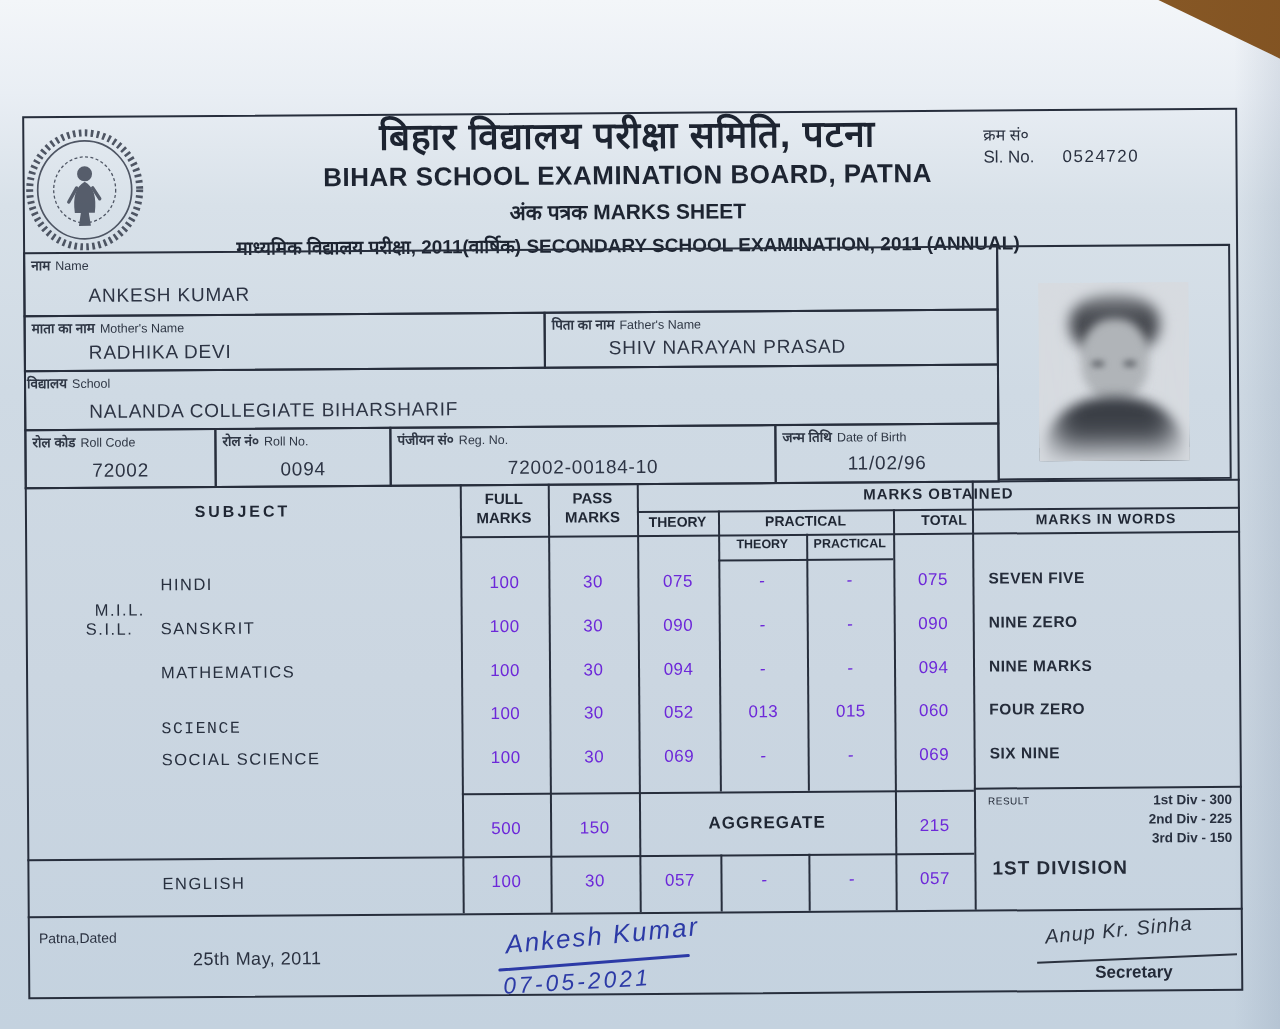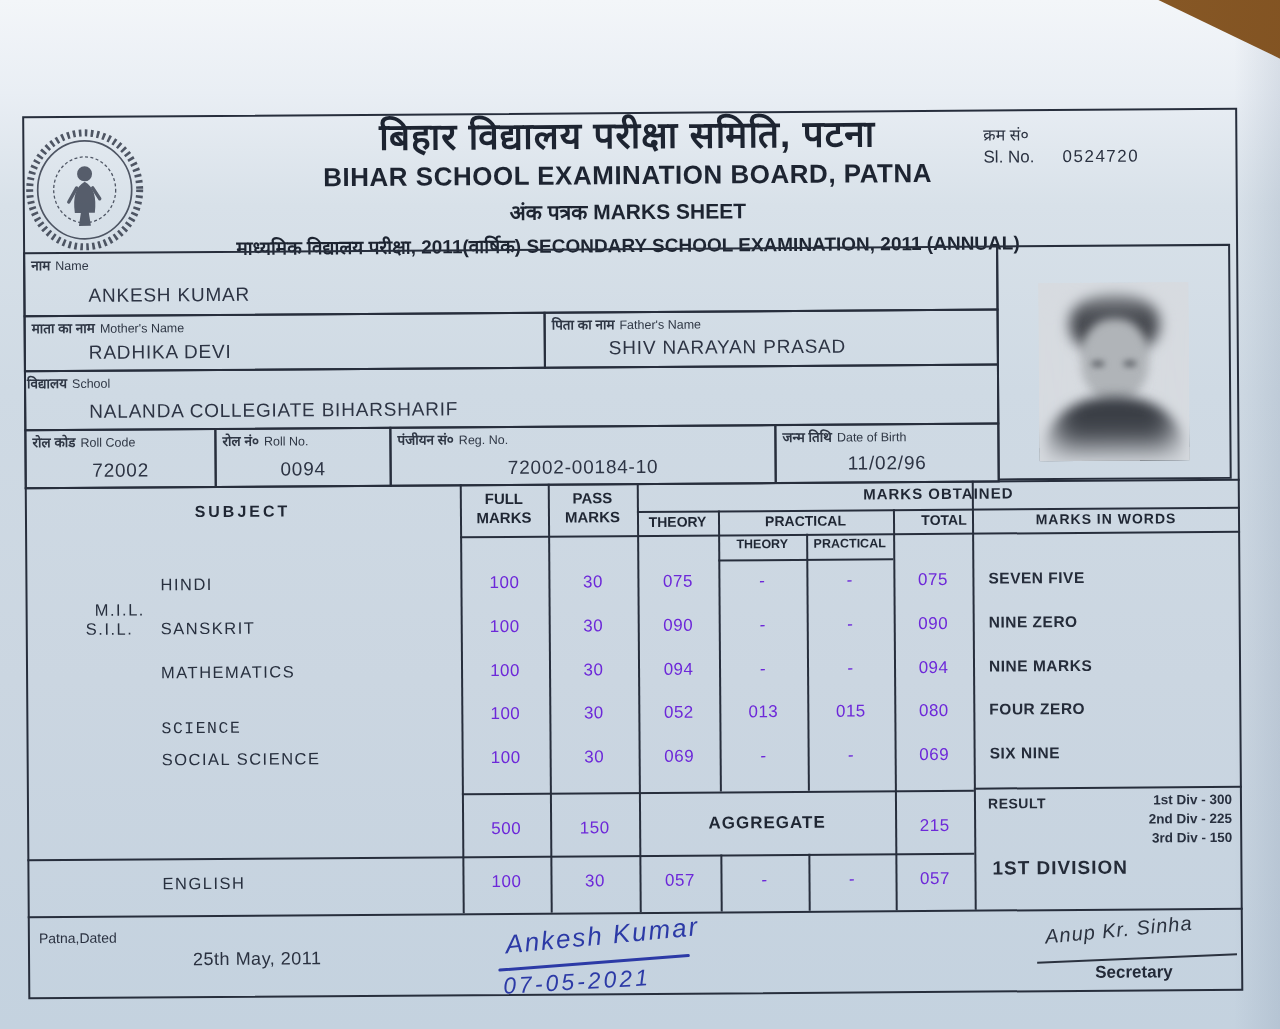--- a/index.html
+++ b/index.html
@@ -52,21 +52,21 @@
   .ph-fade{position:absolute;inset:0;box-shadow:inset 0 0 28px 14px #d7dbe0;}
 
   
   .th{position:absolute;font-weight:bold;color:#1f2633;text-align:center;}
   .num{position:absolute;font-size:17px;color:#6d28d9;text-align:center;letter-spacing:0.5px;}
   .subj{position:absolute;font-size:16.5px;color:#28303f;letter-spacing:1.5px;white-space:nowrap;}
   .words{position:absolute;font-size:15.5px;font-weight:bold;color:#252c3a;letter-spacing:0.5px;white-space:nowrap;}
   .pre{white-space:pre-line;line-height:1.25;}
 
   .result-box{position:absolute;left:972px;top:790px;width:268px;height:122px;}
-  .res-label{position:absolute;left:14px;top:8px;font-size:14px;font-weight:bold;letter-spacing:0.5px;}
+  .res-label{position:absolute;left:14px;top:8px;font-size:10px;font-weight:normal;letter-spacing:0.5px;}
   .res-divs{position:absolute;right:10px;top:4px;font-size:13.5px;font-weight:bold;line-height:19px;text-align:right;color:#28303f;}
   .res-val{position:absolute;left:18px;top:70px;font-size:19px;font-weight:bold;letter-spacing:1px;}
 
   
   .f-place{position:absolute;left:36px;top:926px;font-size:14px;color:#2a3140;}
   .f-date{position:absolute;left:190px;top:946px;font-size:18px;color:#2a3140;letter-spacing:0.5px;}
   .hand{font-style:italic;color:#2c3aa6;white-space:nowrap;}
   .sign-name{position:absolute;left:502px;top:920px;font-size:26px;transform:rotate(-5deg);letter-spacing:2px;}
   .sign-line{position:absolute;left:495px;top:961px;width:192px;height:3px;background:#2c3aa6;transform:rotate(-4deg);border-radius:2px;}
   .sign-date{position:absolute;left:500px;top:968px;font-size:23px;transform:rotate(-3deg);letter-spacing:3px;}
@@ -225,21 +225,21 @@
     <div class="words" style="left:988px;top:660px;">NINE MARKS</div>
   </div>
 
   <div>
     <div class="subj" style="left:160px;top:716px;font-family:Liberation Mono, monospace;">SCIENCE</div>
     <div class="num" style="left:460px;top:703px;width:88px;">100</div>
     <div class="num" style="left:548px;top:703px;width:89px;">30</div>
     <div class="num" style="left:637px;top:703px;width:81px;">052</div>
     <div class="num" style="left:718px;top:703px;width:88px;">013</div>
     <div class="num" style="left:806px;top:703px;width:87px;">015</div>
-    <div class="num" style="left:893px;top:703px;width:79px;">080</div>
+    <div class="num" style="left:893px;top:703px;width:79px;">060</div>
     <div class="words" style="left:988px;top:703px;">FOUR ZERO</div>
   </div>
 
   <div>
     <div class="subj" style="left:160px;top:747px;">SOCIAL SCIENCE</div>
     <div class="num" style="left:460px;top:747px;width:88px;">100</div>
     <div class="num" style="left:548px;top:747px;width:89px;">30</div>
     <div class="num" style="left:637px;top:747px;width:81px;">069</div>
     <div class="num" style="left:718px;top:747px;width:88px;">-</div>
     <div class="num" style="left:806px;top:747px;width:87px;">-</div>

